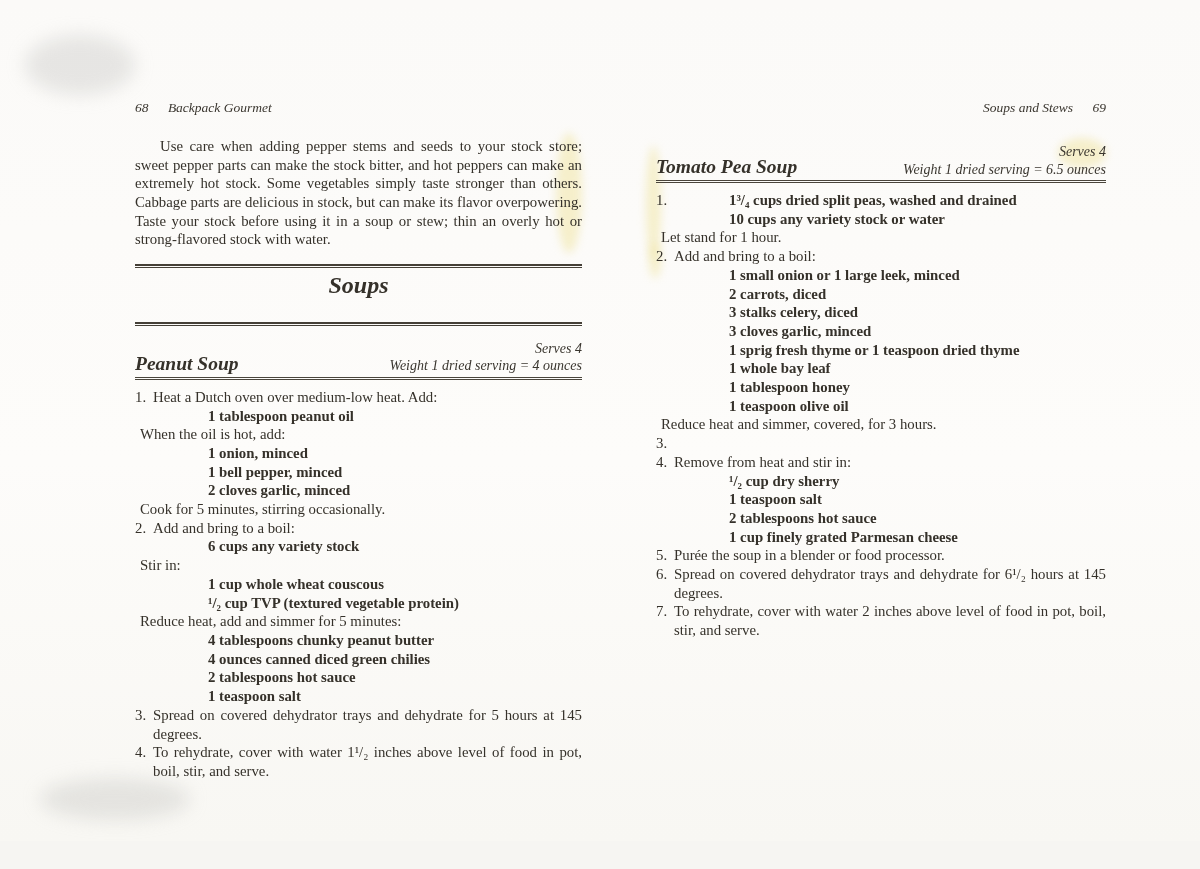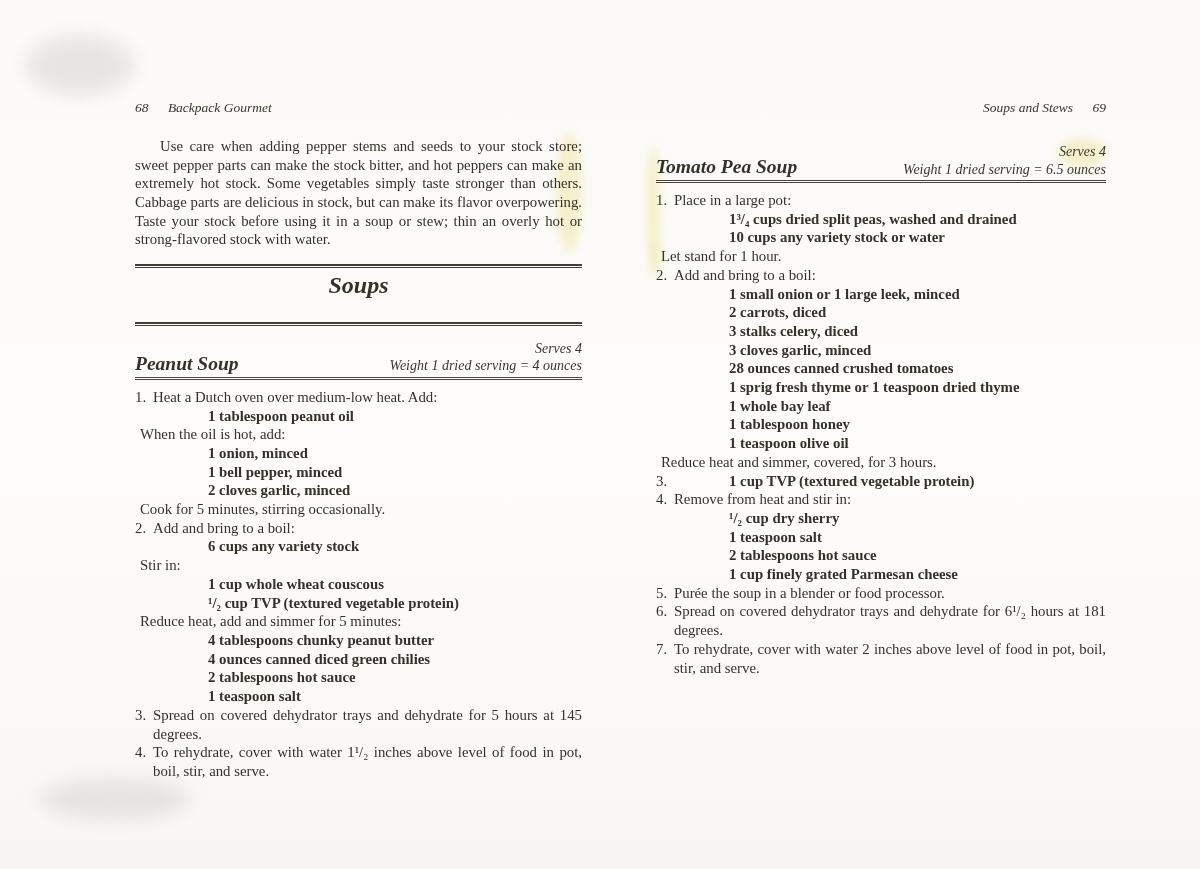--- a/index.html
+++ b/index.html
@@ -179,46 +179,43 @@
         <div>Serves 4</div>
         <div>Weight 1 dried serving = 6.5 ounces</div>
       </div>
     </div>
     <div class="double-rule thin"></div>
 
     <div class="steps" id="right-steps">
         <div class="step">
           <div class="step-num">1.</div>
           <div class="step-body">
-            <div class="line plain">Place in a large pot:</div>
             <div class="line ingredient">1³/₄ cups dried split peas, washed and drained</div>
             <div class="line ingredient">10 cups any variety stock or water</div>
             <div class="line connector">Let stand for 1 hour.</div>
           </div>
         </div>
         <div class="step">
           <div class="step-num">2.</div>
           <div class="step-body">
             <div class="line plain">Add and bring to a boil:</div>
             <div class="line ingredient">1 small onion or 1 large leek, minced</div>
             <div class="line ingredient">2 carrots, diced</div>
             <div class="line ingredient">3 stalks celery, diced</div>
             <div class="line ingredient">3 cloves garlic, minced</div>
-            <div class="line ingredient">28 ounces canned crushed tomatoes</div>
             <div class="line ingredient">1 sprig fresh thyme or 1 teaspoon dried thyme</div>
             <div class="line ingredient">1 whole bay leaf</div>
             <div class="line ingredient">1 tablespoon honey</div>
             <div class="line ingredient">1 teaspoon olive oil</div>
             <div class="line connector">Reduce heat and simmer, covered, for 3 hours.</div>
           </div>
         </div>
         <div class="step">
           <div class="step-num">3.</div>
           <div class="step-body">
-            <div class="line ingredient">1 cup TVP (textured vegetable protein)</div>
           </div>
         </div>
         <div class="step">
           <div class="step-num">4.</div>
           <div class="step-body">
             <div class="line plain">Remove from heat and stir in:</div>
             <div class="line ingredient">¹/₂ cup dry sherry</div>
             <div class="line ingredient">1 teaspoon salt</div>
             <div class="line ingredient">2 tablespoons hot sauce</div>
             <div class="line ingredient">1 cup finely grated Parmesan cheese</div>
@@ -226,21 +223,21 @@
         </div>
         <div class="step">
           <div class="step-num">5.</div>
           <div class="step-body">
             <div class="line plain">Purée the soup in a blender or food processor.</div>
           </div>
         </div>
         <div class="step">
           <div class="step-num">6.</div>
           <div class="step-body">
-            <div class="line plain">Spread on covered dehydrator trays and dehydrate for 6¹/₂ hours at 181 degrees.</div>
+            <div class="line plain">Spread on covered dehydrator trays and dehydrate for 6¹/₂ hours at 145 degrees.</div>
           </div>
         </div>
         <div class="step">
           <div class="step-num">7.</div>
           <div class="step-body">
             <div class="line plain">To rehydrate, cover with water 2 inches above level of food in pot, boil, stir, and serve.</div>
           </div>
         </div>
       </div>
   </div>

